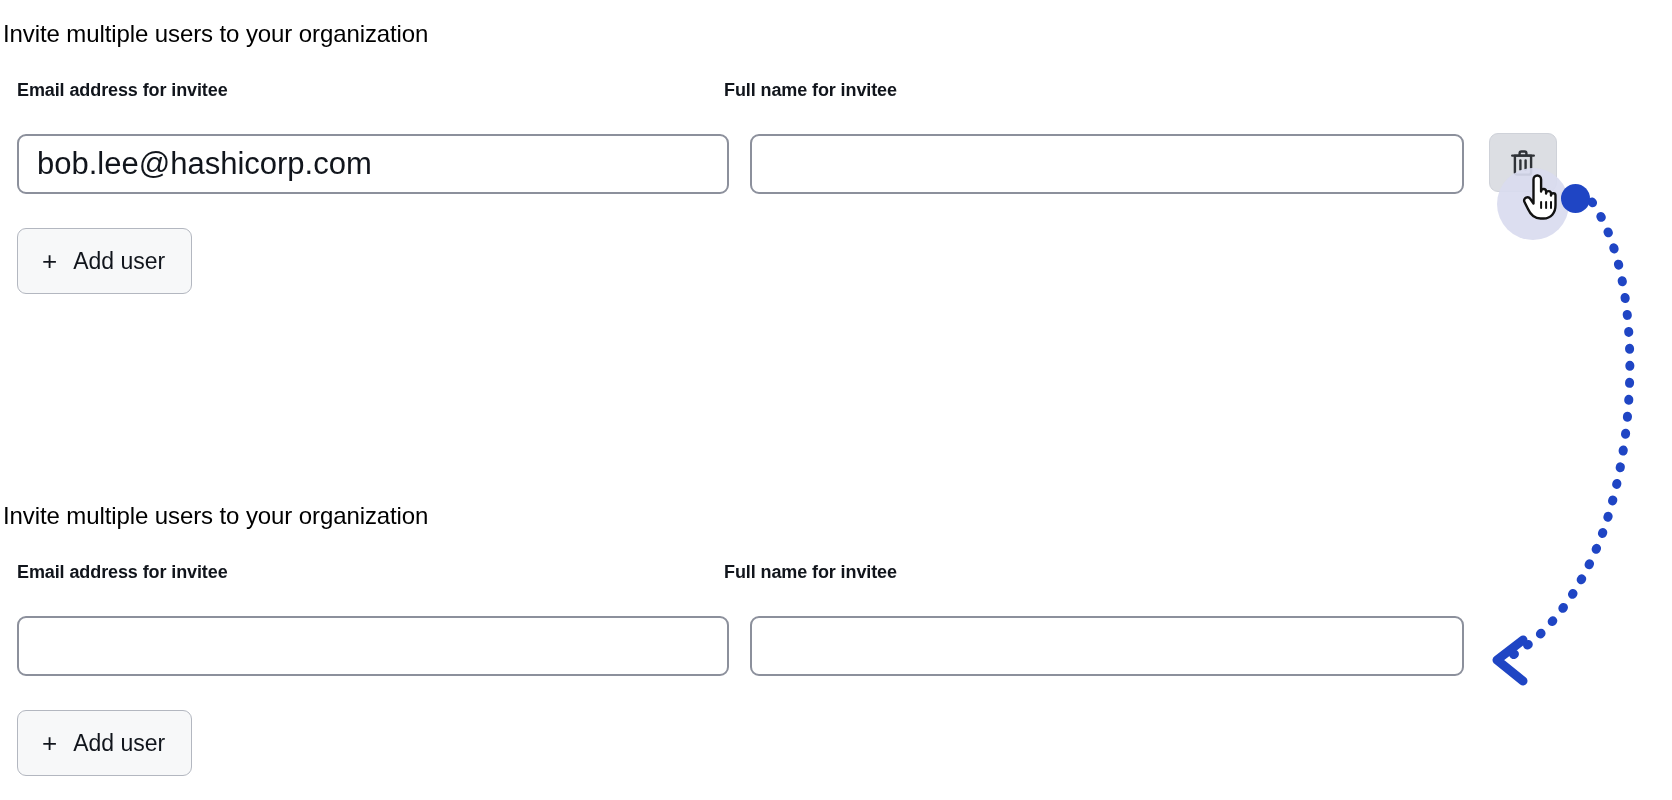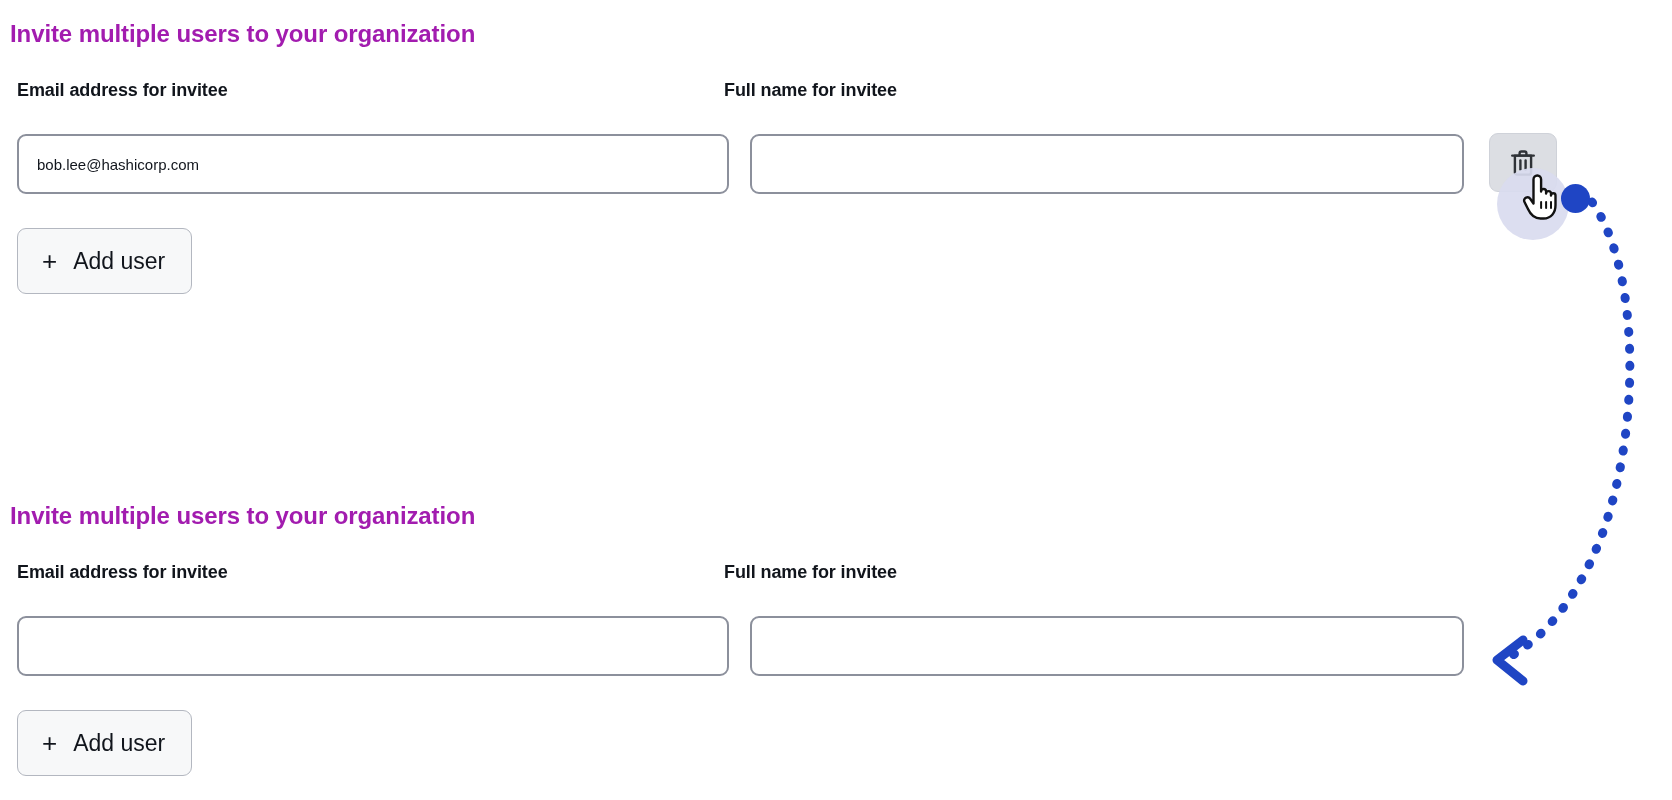--- a/index.html
+++ b/index.html
@@ -25,25 +25,25 @@
   .invite-section {
     position: absolute;
     left: 0;
     width: 1672px;
   }
   #section-0 { top: 0px; }
   #section-1 { top: 482px; }
 
   .section-heading {
     position: absolute;
-    left: 10px;
+    left: 3px;
     top: 20px;
     font-size: 24px;
-    font-weight: bold;
-    color: #a21caf;
+    font-weight: normal;
+    color: #000000;
     letter-spacing: -0.1px;
     white-space: nowrap;
   }
 
   .field-label {
     position: absolute;
     top: 80px;
     font-size: 18px;
     font-weight: bold;
     color: #11151c;
@@ -55,21 +55,21 @@
 
   .text-input {
     position: absolute;
     top: 134px;
     height: 60px;
     box-sizing: border-box;
     border: 2px solid #8c909c;
     border-radius: 9px;
     background: #ffffff;
     font-family: "Liberation Sans", sans-serif;
-    font-size: 15px;
+    font-size: 31px;
     color: #11151c;
     padding: 8px 18px;
     outline: none;
   }
   .input-email { left: 17px; width: 712px; }
   .input-name  { left: 750px; width: 714px; }
 
   
   .trash-button {
     position: absolute;

